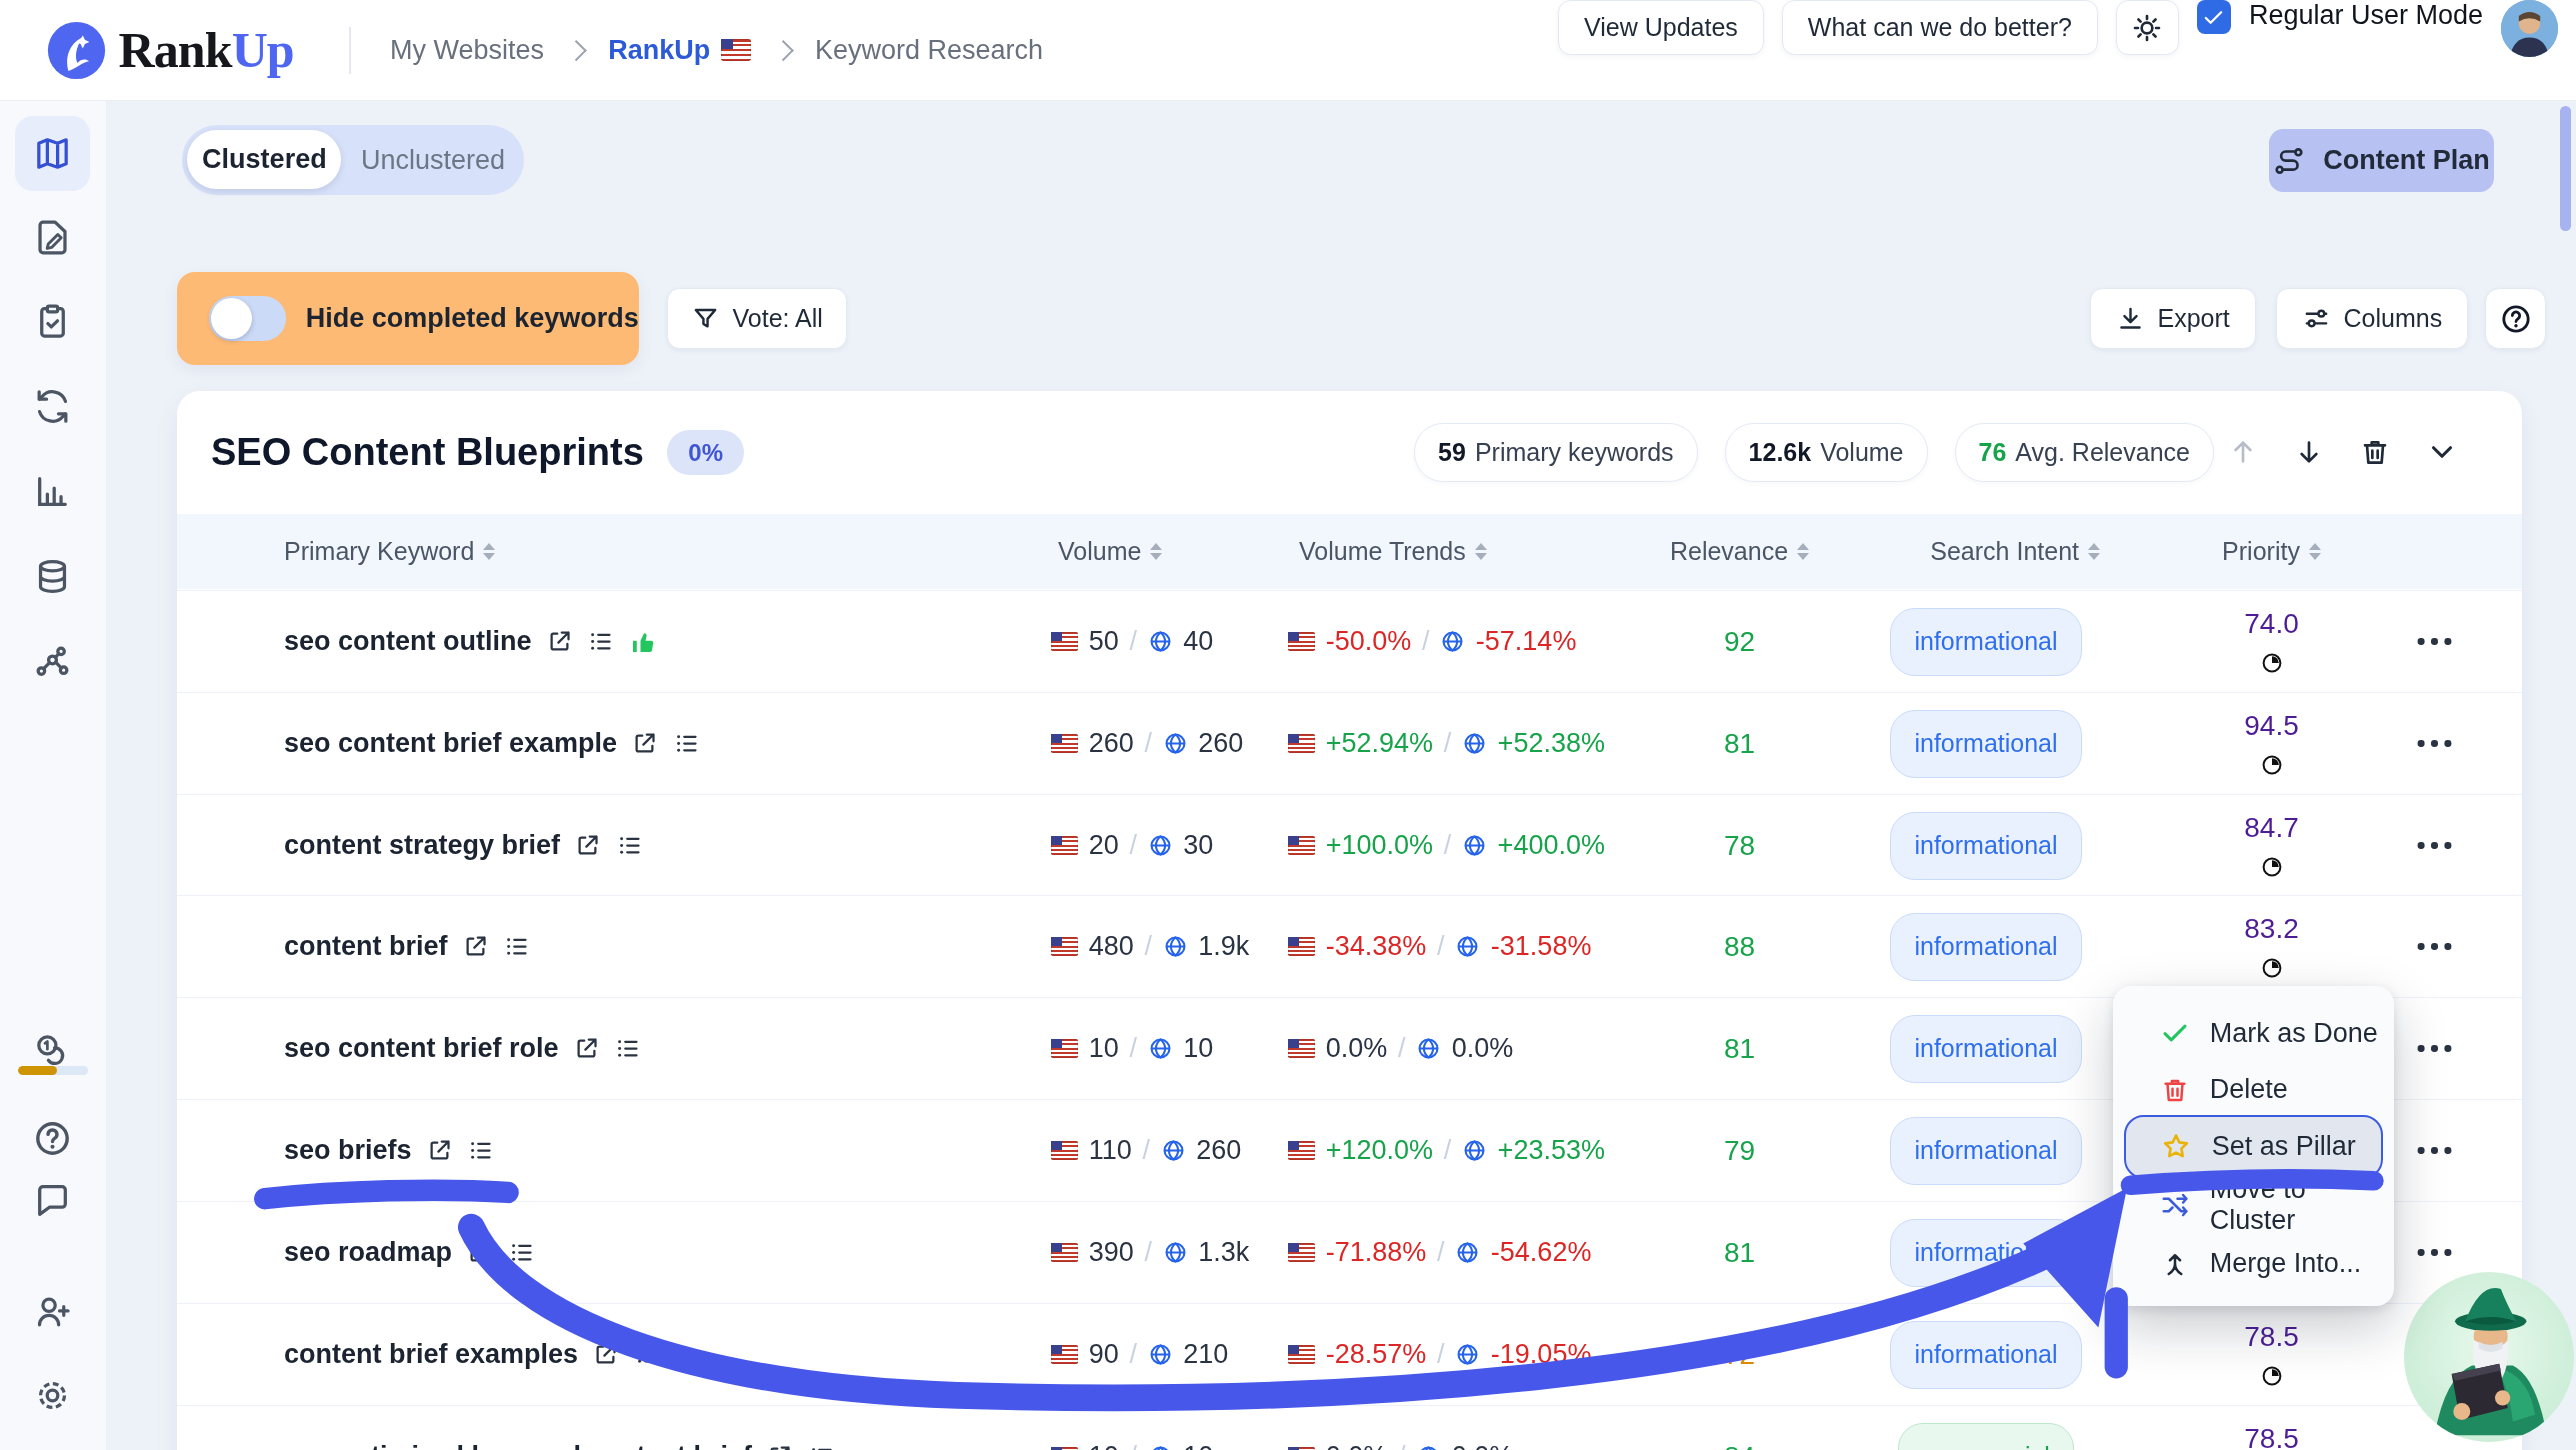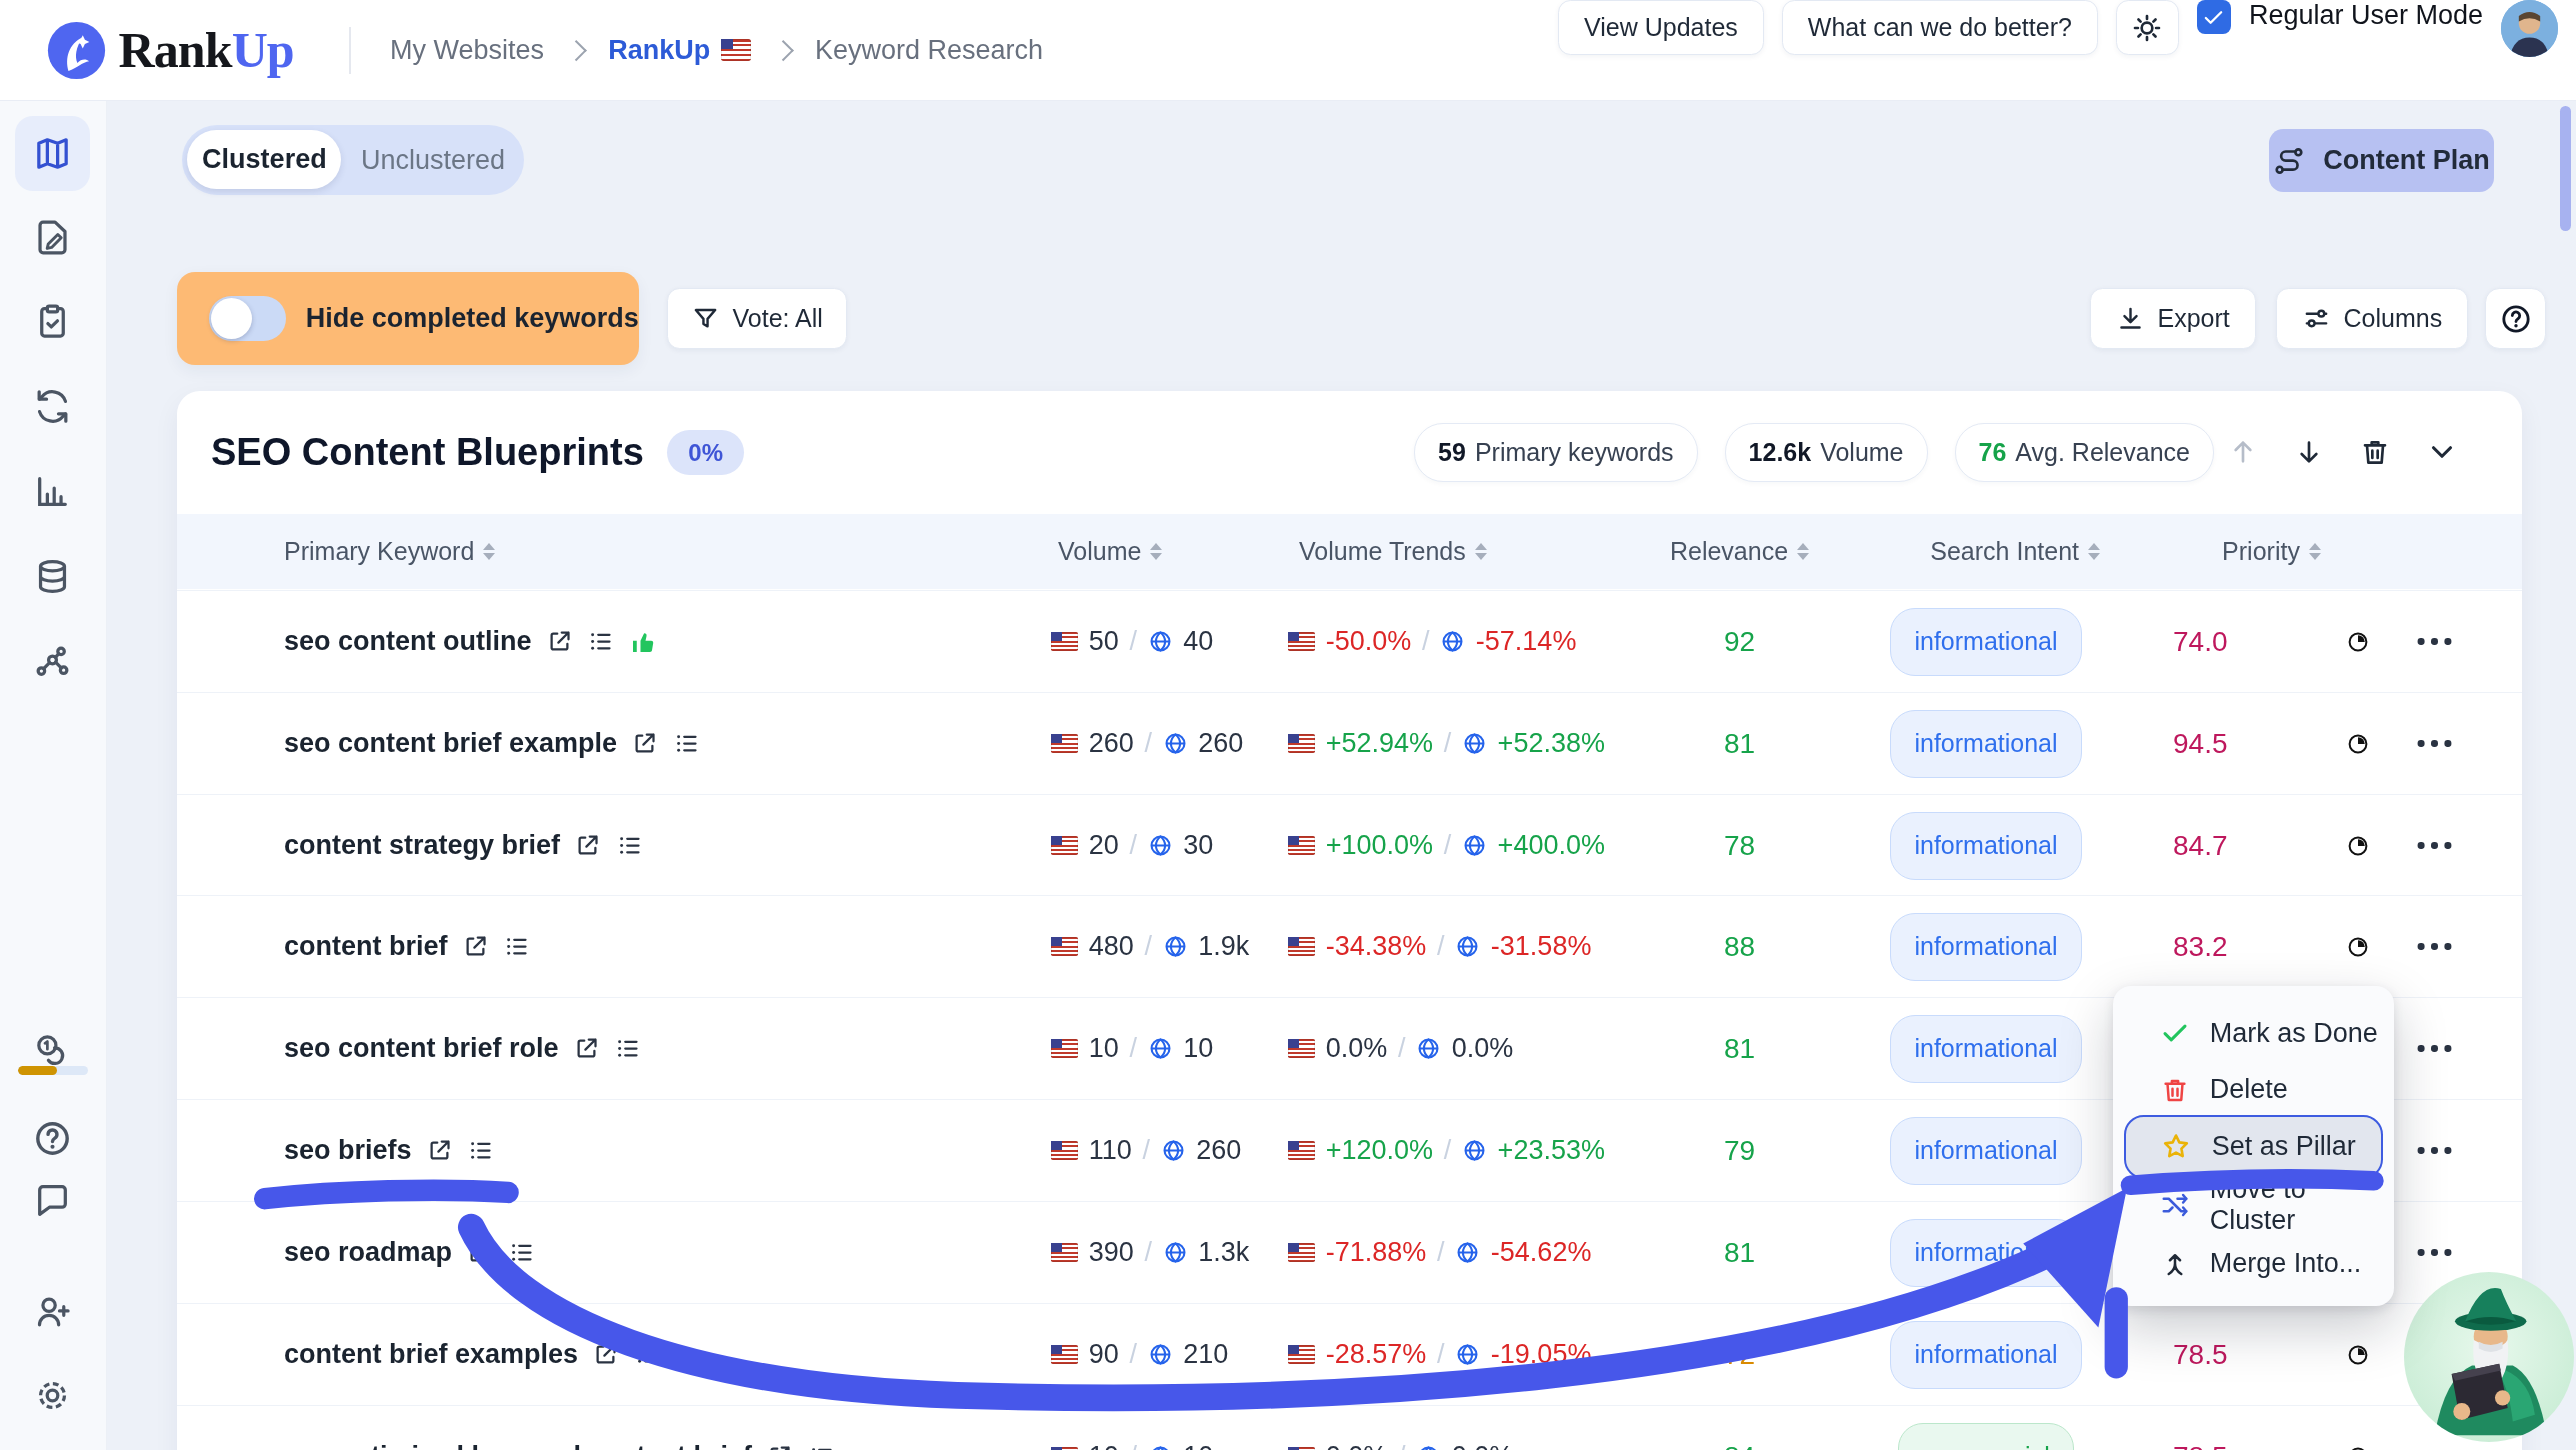--- a/index.html
+++ b/index.html
@@ -78,21 +78,21 @@
   .c-vol{left:874px;gap:10.7px;font-size:27px;color:#2a3342;}
   .c-trend{left:1111px;gap:10.7px;font-size:27px;font-weight:500;}
   .sl{color:#c9d2e0;}
   .pos{color:#16a34a;} .neg{color:#dc2626;} .neu{color:#2a3342;}
   .c-rel{left:1500px;width:125px;justify-content:center;font-size:28px;font-weight:500;}
   .rel-g{color:#16a34a;} .rel-a{color:#d98a00;}
   .c-int{left:1695px;width:228px;justify-content:center;}
   .pill{height:50px;padding:8px 23px;border-radius:25px;display:flex;align-items:center;font-size:25px;cursor:default;}
   .pill-info{background:#eaf1fe;border:1.8px solid #c8dbfc;color:#2f6fed;}
   .pill-comm{background:#e9f8ef;border:1.8px solid #bbe7cb;color:#16a34a;}
-  .c-pri{left:1996px;width:197px;justify-content:space-between;gap:10.7px;font-size:28px;font-weight:500;color:#be185d;}
+  .c-pri{left:1996px;width:197px;justify-content:center;gap:10.7px;font-size:28px;font-weight:500;color:#4c1d95;flex-direction:column;}
   .c-kebab{left:2236px;width:43px;justify-content:center;cursor:pointer;}
   .dots{width:6.3px;height:6.3px;border-radius:50%;background:#2a3342;box-shadow:13.4px 0 0 #2a3342,-13.4px 0 0 #2a3342;}
   
   .menu{position:absolute;left:2113px;top:986px;width:281px;height:320px;background:#fafbfd;border-radius:18px;
     box-shadow:0 21.5px 54px rgba(15,23,42,.22),0 3.6px 10.7px rgba(15,23,42,.10);z-index:40;}
   .mi{position:absolute;left:0;width:100%;height:55px;display:flex;align-items:center;gap:19.7px;padding-left:47px;box-sizing:border-box;
     font-size:27px;color:#1f2937;cursor:pointer;}
   .mi-hl{position:absolute;left:10.7px;top:129px;width:259px;height:64px;border-radius:19.7px;background:#e2e6ee;border:2.7px solid #3d5be0;box-sizing:border-box;}
   
   .wizard{position:absolute;left:2404px;top:1272px;width:170px;height:170px;border-radius:50%;z-index:30;cursor:pointer;

